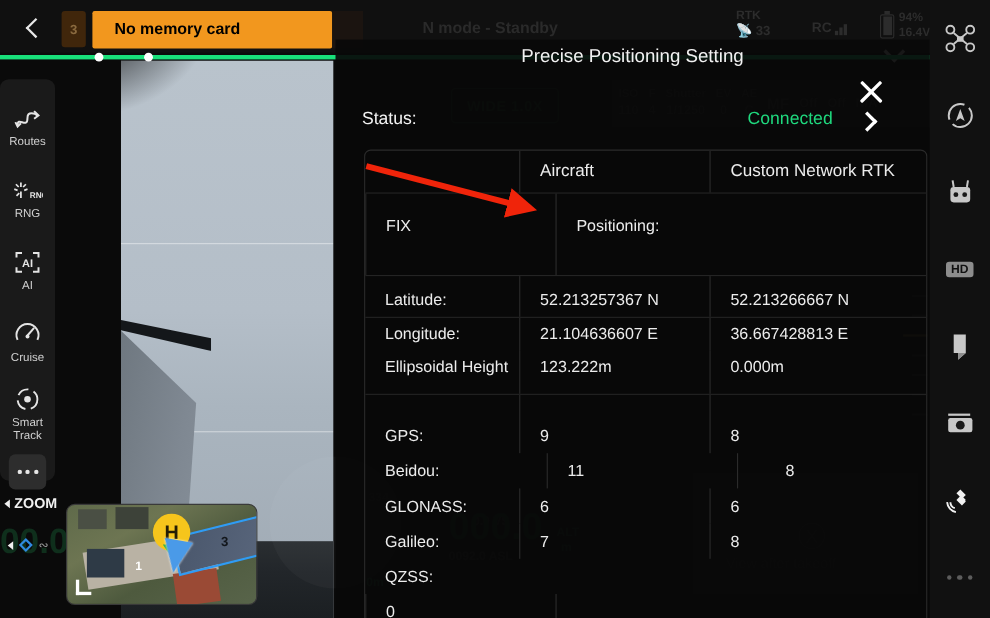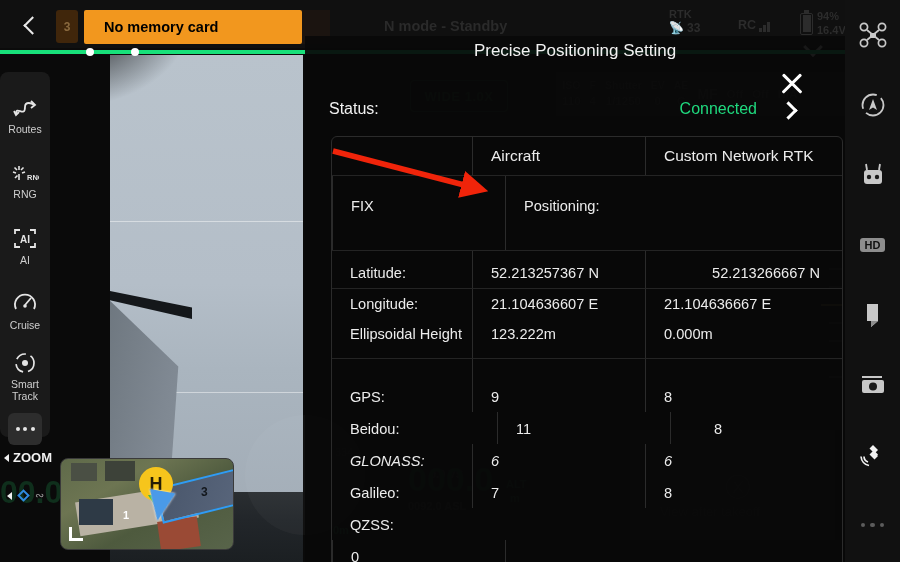--- a/index.html
+++ b/index.html
@@ -489,44 +489,44 @@
 
       <div class="trow">
         <div class="tcell c1b" style="padding-top:22px;padding-bottom:36px;">FIX</div>
         <div class="tcell c0" style="padding-top:22px;padding-bottom:36px;">Positioning:</div>
         <div class="tcell c2" style="padding-top:22px;padding-bottom:36px;"></div>
       </div>
 
       <div class="trow">
         <div class="tcell c0" style="padding-top:14px;">Latitude:</div>
         <div class="tcell c1b" style="padding-top:14px;">52.213257367 N</div>
-        <div class="tcell c2" style="padding-top:14px;text-align:right;">52.213266667 N</div>
+        <div class="tcell c2" style="padding-top:14px;">52.213266667 N</div>
       </div>
       <div class="trow" style="border-bottom:none;">
         <div class="tcell c0">Longitude:</div>
         <div class="tcell c1b">21.104636607 E</div>
-        <div class="tcell c2">21.104636667 E</div>
+        <div class="tcell c2">36.667428813 E</div>
       </div>
       <div class="trow">
         <div class="tcell c0" style="padding-bottom:16px;">Ellipsoidal Height</div>
         <div class="tcell c1b" style="padding-bottom:16px;">123.222m</div>
         <div class="tcell c2" style="padding-bottom:16px;">0.000m</div>
       </div>
 
       <div class="trow" style="border-bottom:none;">
         <div class="tcell c0" style="padding-top:30px;">GPS:</div>
         <div class="tcell c1b" style="padding-top:30px;">9</div>
         <div class="tcell c2" style="padding-top:30px;">8</div>
       </div>
       <div class="trow" style="border-bottom:none;gap:25px;">
         <div class="tcell c0" style="padding-top:9px;">Beidou:</div>
         <div class="tcell c1b" style="padding-top:9px;">11</div>
         <div class="tcell c2" style="padding-top:9px;">8</div>
       </div>
-      <div class="trow" style="border-bottom:none;font-style:italic;">
+      <div class="trow" style="border-bottom:none;">
         <div class="tcell c0" style="padding-top:9px;">GLONASS:</div>
         <div class="tcell c1b" style="padding-top:9px;">6</div>
         <div class="tcell c2" style="padding-top:9px;">6</div>
       </div>
       <div class="trow" style="border-bottom:none;">
         <div class="tcell c0" style="padding-top:9px;">Galileo:</div>
         <div class="tcell c1b" style="padding-top:9px;">7</div>
         <div class="tcell c2" style="padding-top:9px;">8</div>
       </div>
       <div class="trow" style="border-bottom:none;">

